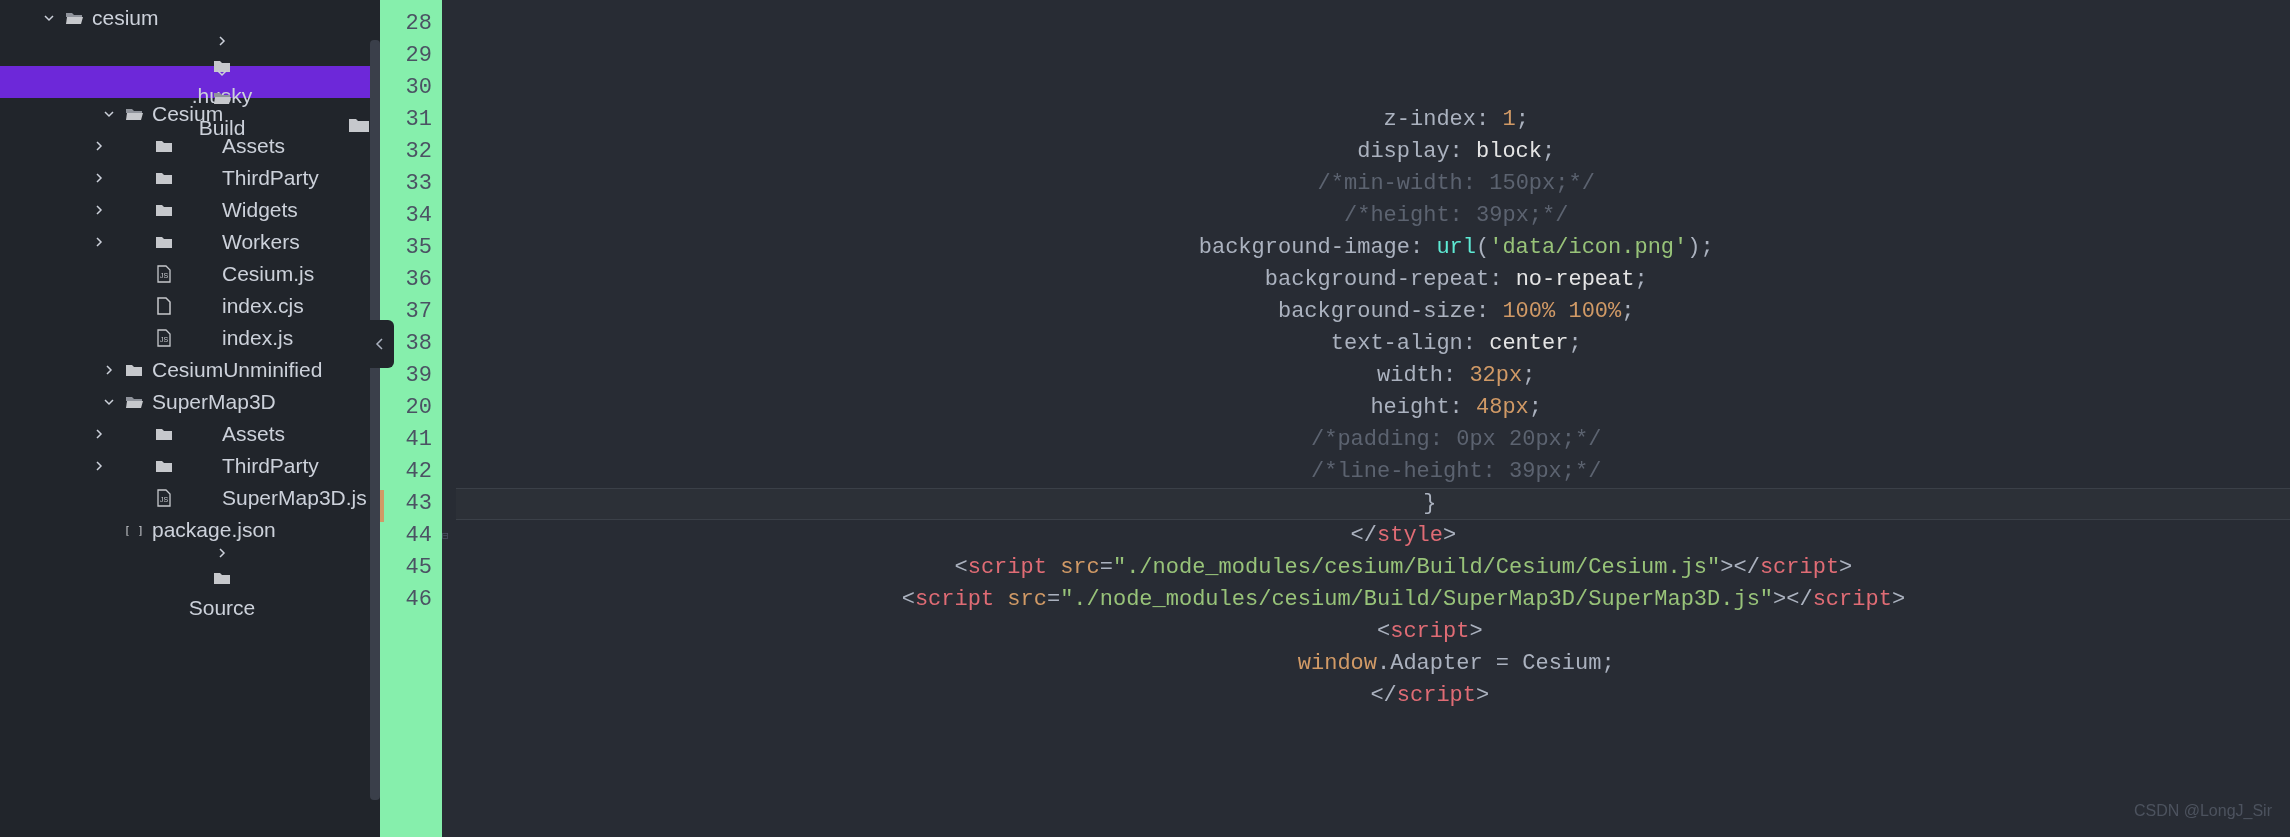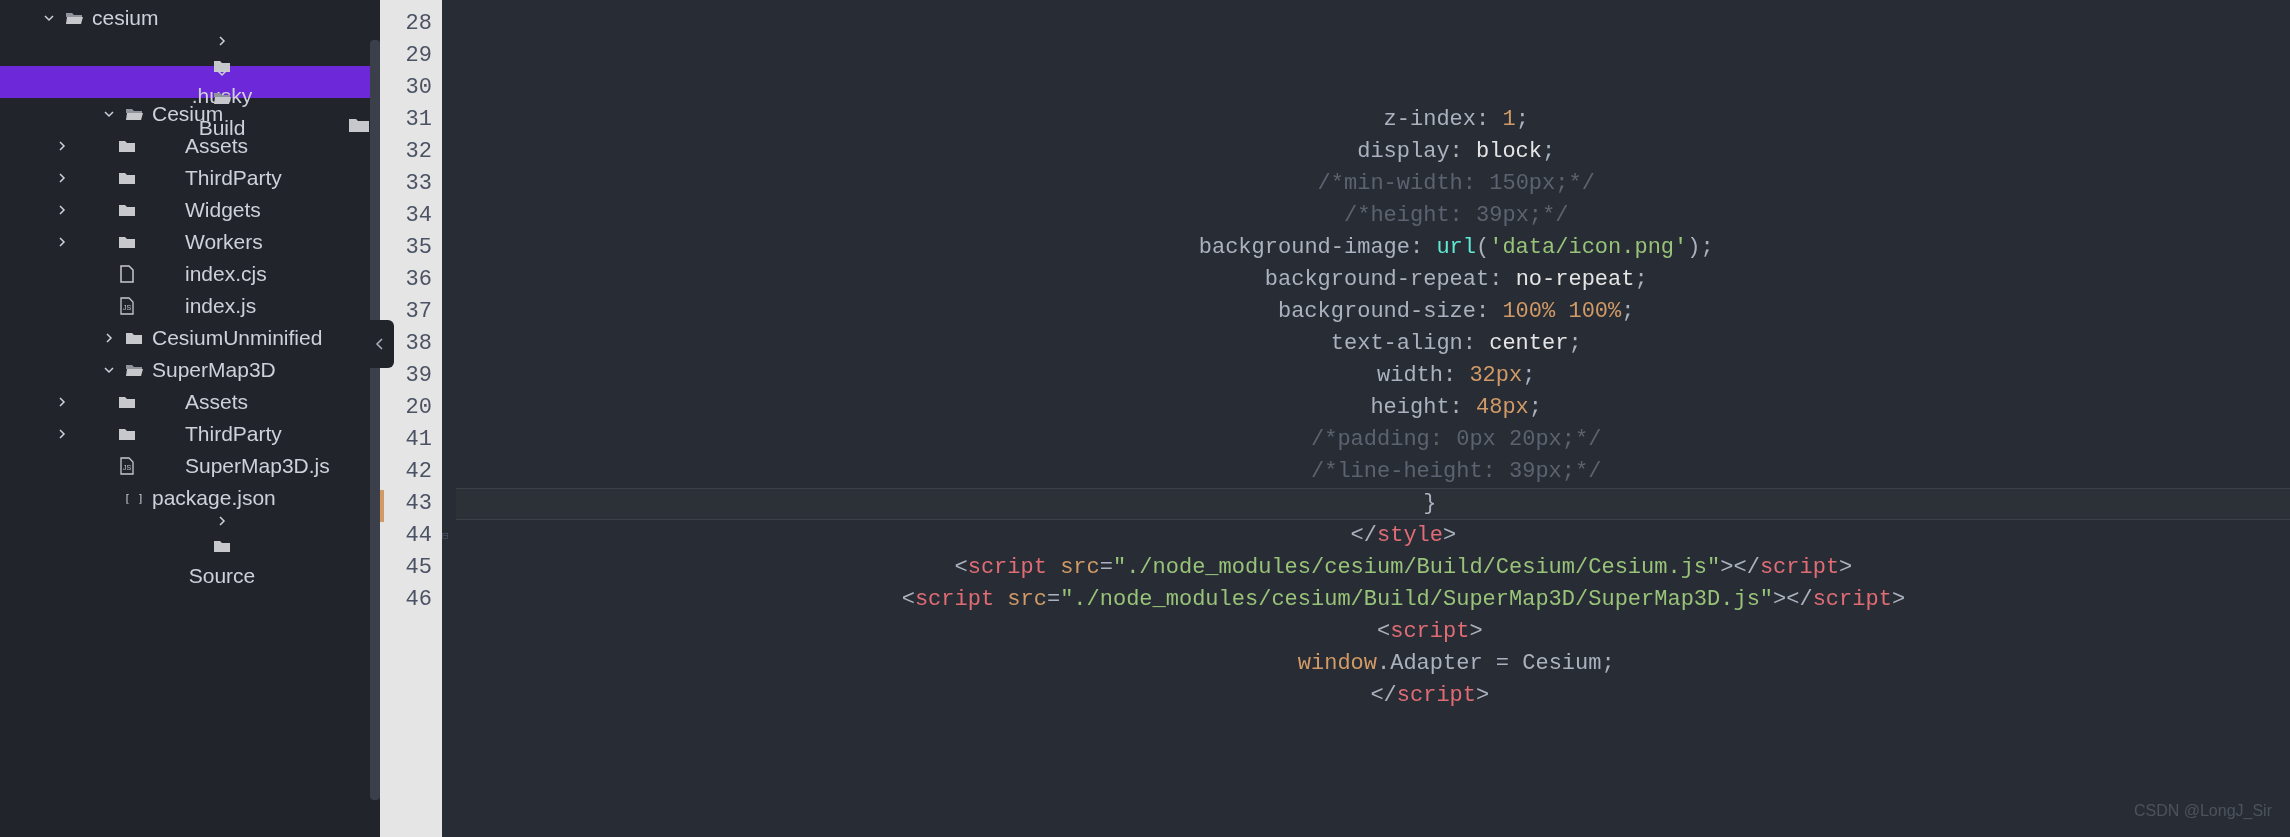--- a/index.html
+++ b/index.html
@@ -61,21 +61,21 @@
   height: 20px;
   margin-left: auto;
   display: inline-flex;
   align-items: center;
 }
 .folder-special svg { width: 22px; height: 18px; }
 .label { flex: 1; }
 .indent-0 { padding-left: 42px; }
 .indent-1 { padding-left: 72px; flex-direction: column; }
 .indent-2 { padding-left: 102px; }
-.indent-3 { padding-left: 55px; gap: 48px; }
+.indent-3 { padding-left: 92px; gap: 48px; }
 .scrollbar {
   position: absolute;
   right: 0;
   top: 40px;
   width: 10px;
   height: 760px;
   background: #3a3f4a;
   border-radius: 4px;
 }
 .editor {
@@ -85,21 +85,21 @@
   font-family: Consolas, 'Courier New', monospace;
   font-size: 22px;
   line-height: 32px;
   position: relative;
 }
 .gutter {
   width: 62px;
   text-align: right;
   color: #4b5263;
   padding: 8px 10px 0 0;
-  background: #e5e5e5;
+  background: #86efac;
   user-select: none;
 }
 .gutter .ln { height: 32px; }
 .gutter-marker {
   position: absolute;
   left: 0;
   width: 4px;
   background: #d19a66;
 }
 .gutter-marker.m1 { top: 490px; height: 32px; }
@@ -274,20 +274,30 @@
           <svg viewBox="0 0 12 12">
             <path d="M4 2 L8 6 L4 10" stroke="#ccd1da" stroke-width="1.5" fill="none"></path>
           </svg>
         </span>
         <span class="icon">
           <svg viewBox="0 0 18 16">
             <path d="M1 3 L7 3 L9 5 L17 5 L17 14 L1 14 Z" fill="#c6c8cc"></path>
           </svg>
         </span>
         <span class="label">Workers</span>
+      </div>
+      <div class="tree-item indent-3">
+        <span class="chev-spacer"></span>
+        <span class="icon">
+          <svg viewBox="0 0 16 18">
+            <path d="M2 1 L10 1 L14 5 L14 17 L2 17 Z" fill="none" stroke="#c6c8cc" stroke-width="1.3"></path>
+            <text x="8" y="13" font-size="7" fill="#c6c8cc" text-anchor="middle" font-family="Arial">JS</text>
+          </svg>
+        </span>
+        <span class="label">Cesium.js</span>
       </div>
       <div class="tree-item indent-3">
         <span class="chev-spacer"></span>
         <span class="icon">
           <svg viewBox="0 0 16 18">
             <path d="M2 1 L10 1 L14 5 L14 17 L2 17 Z" fill="none" stroke="#c6c8cc" stroke-width="1.5"></path>
           </svg>
         </span>
         <span class="label">index.cjs</span>
       </div>

